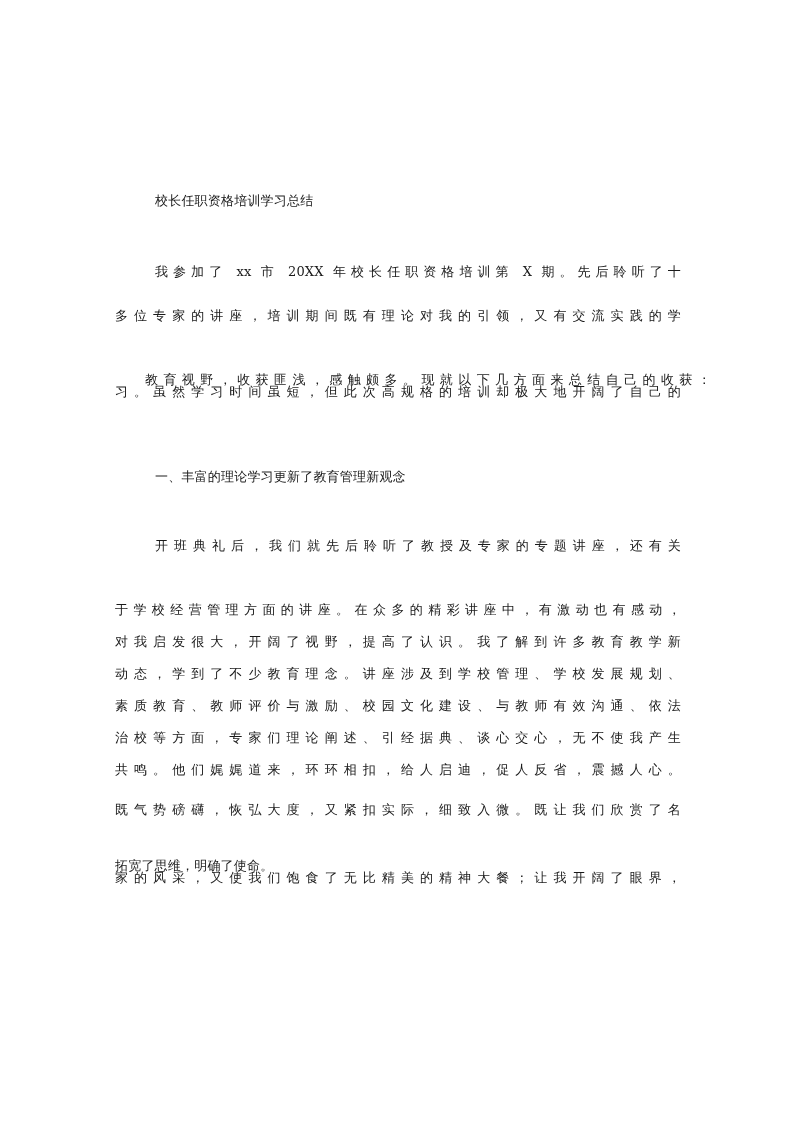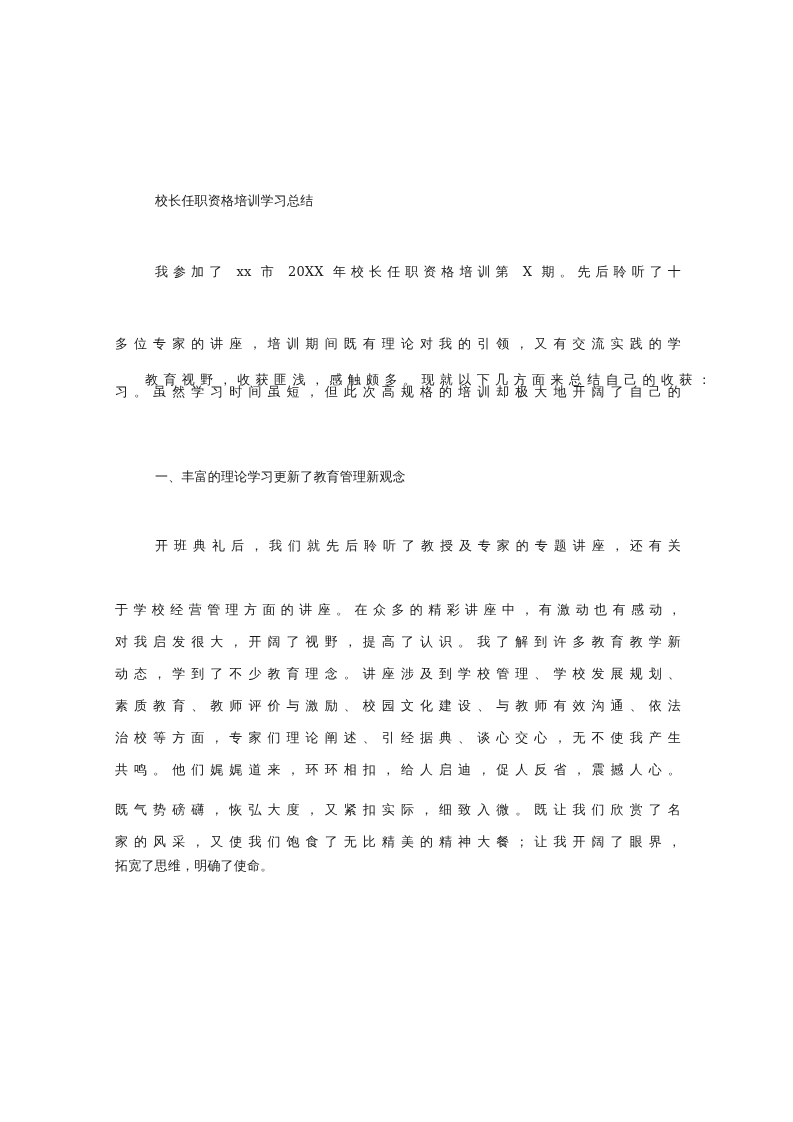--- a/index.html
+++ b/index.html
@@ -39,33 +39,33 @@
 </style>
 </head>
 <body>
 
 <div class="page">
 
   <div class="line indent" style="top:189px;">校长任职资格培训学习总结</div>
 
   <div>
     <div class="line indent justify-line" style="top:260px;">我参加了 xx 市 20XX 年校长任职资格培训第 X 期。先后聆听了十</div>
-    <div class="line justify-line" style="top:304px;margin-top:28px;">多位专家的讲座，培训期间既有理论对我的引领，又有交流实践的学</div>
+    <div class="line justify-line" style="top:304px;">多位专家的讲座，培训期间既有理论对我的引领，又有交流实践的学</div>
     <div class="line justify-line" style="top:336px;margin-top:44px;">习。虽然学习时间虽短，但此次高规格的培训却极大地开阔了自己的</div>
     <div class="line justify-line" style="top:368px;margin-left:30px;">教育视野，收获匪浅，感触颇多。现就以下几方面来总结自己的收获：</div>
   </div>
 
   <div class="line indent" style="top:465px;">一、丰富的理论学习更新了教育管理新观念</div>
 
   <div>
     <div class="line indent justify-line" style="top:534px;">开班典礼后，我们就先后聆听了教授及专家的专题讲座，还有关</div>
     <div class="line justify-line" style="top:598px;">于学校经营管理方面的讲座。在众多的精彩讲座中，有激动也有感动，</div>
     <div class="line justify-line" style="top:630px;">对我启发很大，开阔了视野，提高了认识。我了解到许多教育教学新</div>
     <div class="line justify-line" style="top:662px;">动态，学到了不少教育理念。讲座涉及到学校管理、学校发展规划、</div>
     <div class="line justify-line" style="top:694px;">素质教育、教师评价与激励、校园文化建设、与教师有效沟通、依法</div>
     <div class="line justify-line" style="top:726px;">治校等方面，专家们理论阐述、引经据典、谈心交心，无不使我产生</div>
     <div class="line justify-line" style="top:758px;">共鸣。他们娓娓道来，环环相扣，给人启迪，促人反省，震撼人心。</div>
     <div class="line justify-line" style="top:798px;">既气势磅礴，恢弘大度，又紧扣实际，细致入微。既让我们欣赏了名</div>
-    <div class="line justify-line" style="top:830px;">家的风采，又使我们饱食了无比精美的精神大餐；让我开阔了眼界，</div>
+    <div class="line justify-line" style="top:866px;">家的风采，又使我们饱食了无比精美的精神大餐；让我开阔了眼界，</div>
     <div class="line" style="top:854px;">拓宽了思维，明确了使命。</div>
   </div>
 
 </div>
 
 </body></html>

